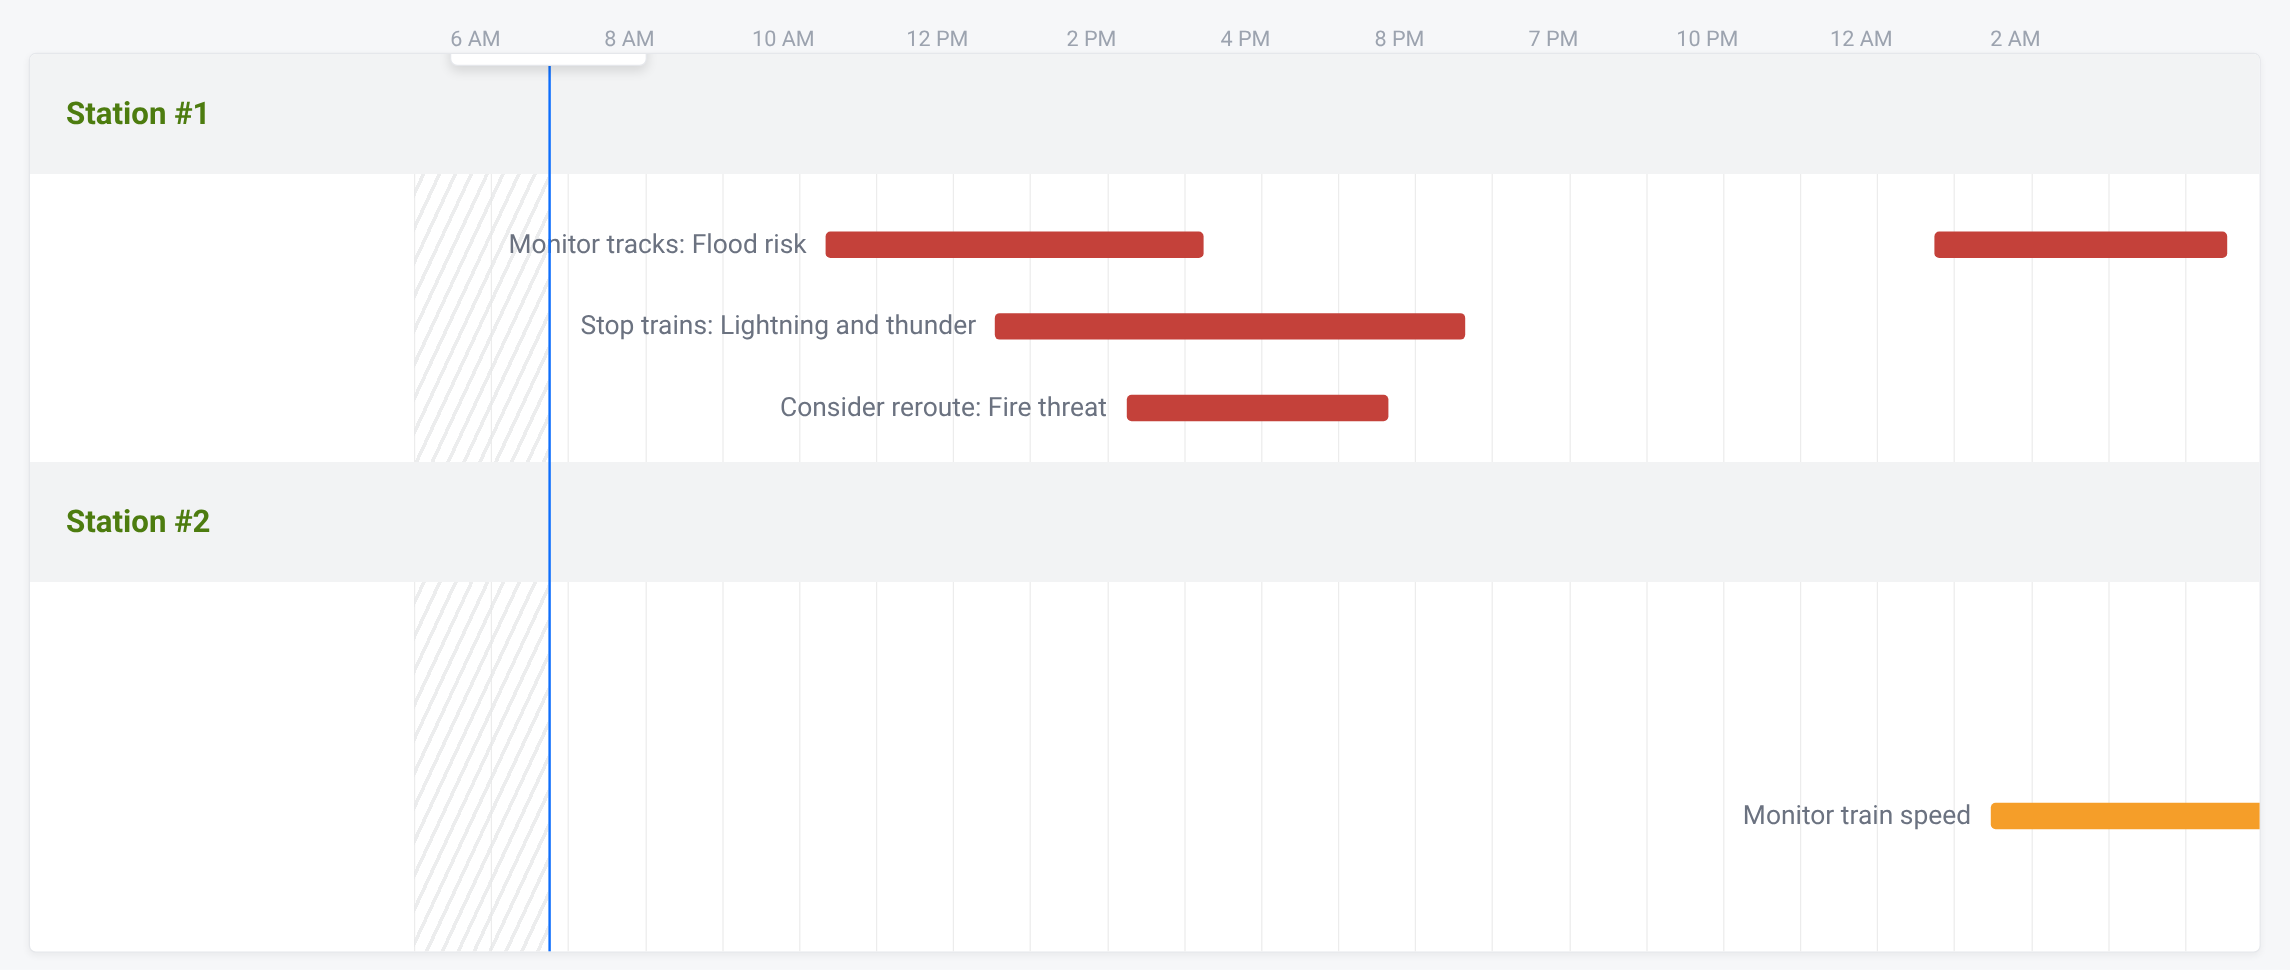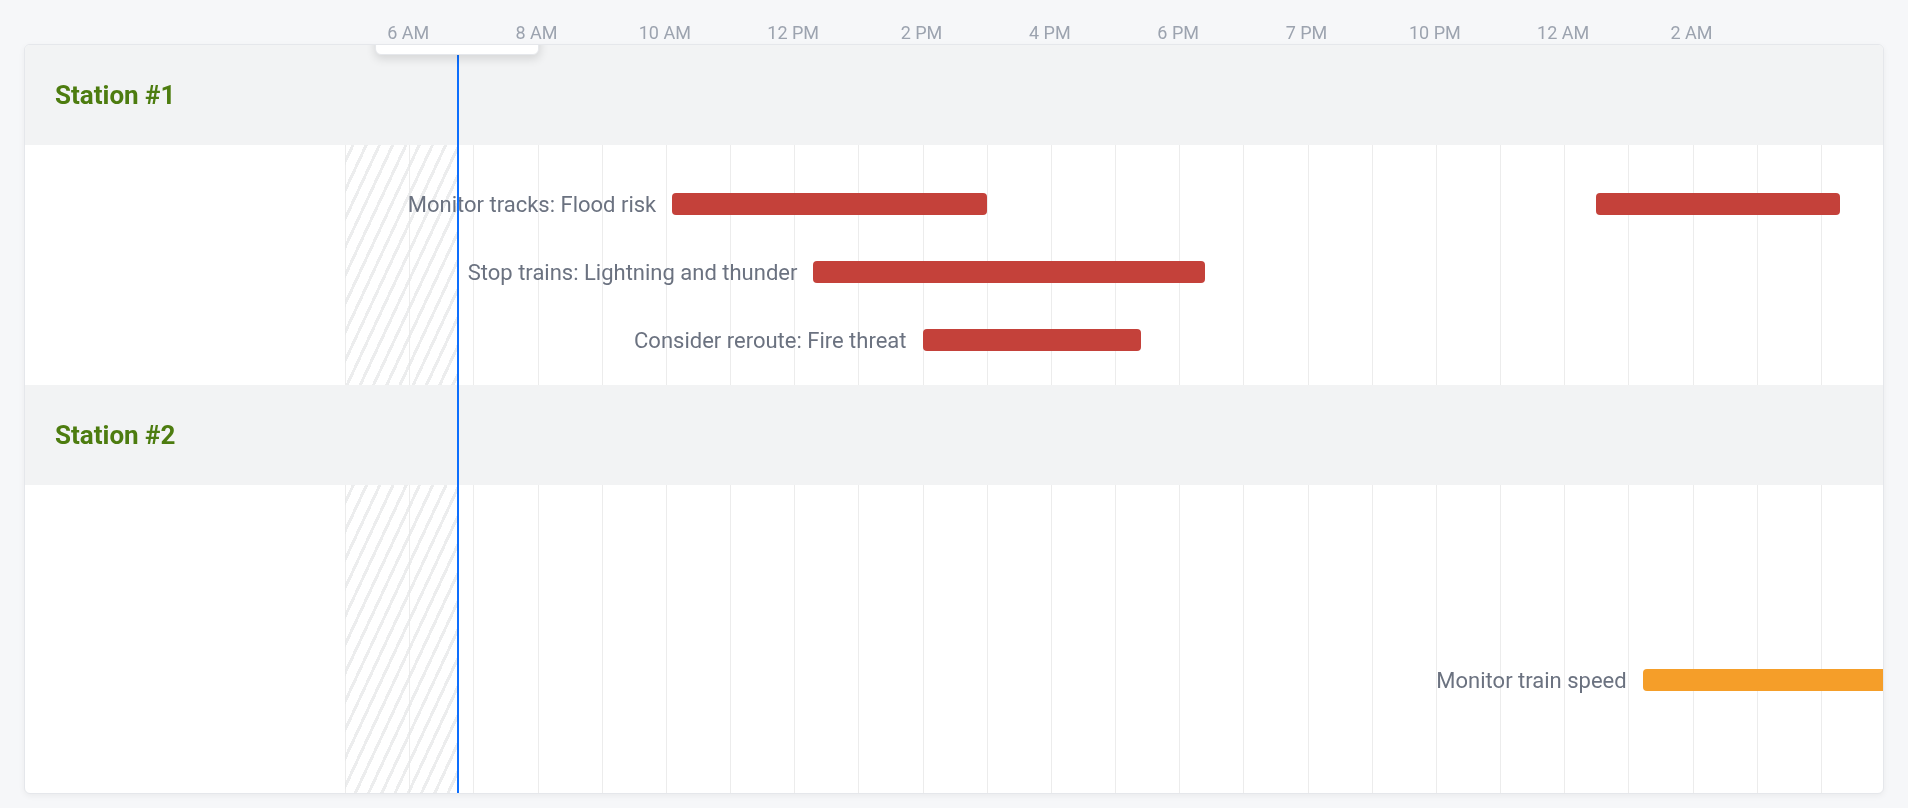--- a/index.html
+++ b/index.html
@@ -29,21 +29,21 @@
     overflow:hidden;
   }
   
   .chart{
     position:absolute;inset:0;
   }
   
   .gridline{position:absolute;top:0;bottom:0;width:1px;background:var(--grid);}
   
   .axis{
-    position:absolute;left:24px;right:24px;top:0;height:44px;
+    position:absolute;left:12px;right:24px;top:0;height:44px;
   }
   .tick{
     position:absolute;top:22px;transform:translateX(-50%);
     font-size:18px;color:var(--axis-text);white-space:nowrap;
   }
   
   .now-line{position:absolute;top:0;bottom:0;width:2px;background:var(--now);z-index:20;}
   .now-badge{
     position:absolute;top:-32px;transform:translateX(-50%);
     background:#fff;border:1px solid var(--border);border-radius:6px;
@@ -59,21 +59,21 @@
   }
   
   .section-header{
     position:absolute;left:0;right:0;height:100px;background:var(--section-bg);
     display:flex;align-items:center;z-index:10;
   }
   .section-header span{
     font-size:26px;font-weight:700;color:#4d7c0f;margin-left:30px;
   }
   
-  .row{position:absolute;left:0;right:0;height:68px;z-index:12;}
+  .row{position:absolute;left:16px;right:0;height:68px;z-index:12;}
   .task-label{
     position:absolute;top:50%;transform:translate(-100%,-50%);
     padding-right:16px;font-size:22px;color:var(--text);white-space:nowrap;text-align:right;
   }
   .bar{
     position:absolute;top:50%;transform:translateY(-50%);
     height:22px;border-radius:4px;
   }
   .c-red1{background:var(--red1);}
   .c-red2{background:var(--red2);}
@@ -83,21 +83,21 @@
 <body>
 
 <div class="frame">
   <div class="axis" id="axis">
       <div class="tick" style="left: 384.167px;">6 AM</div>
       <div class="tick" style="left: 512.5px;">8 AM</div>
       <div class="tick" style="left: 640.833px;">10 AM</div>
       <div class="tick" style="left: 769.167px;">12 PM</div>
       <div class="tick" style="left: 897.5px;">2 PM</div>
       <div class="tick" style="left: 1025.83px;">4 PM</div>
-      <div class="tick" style="left: 1154.17px;">6 PM</div>
+      <div class="tick" style="left: 1154.17px;">8 PM</div>
       <div class="tick" style="left: 1282.5px;">7 PM</div>
       <div class="tick" style="left: 1410.83px;">10 PM</div>
       <div class="tick" style="left: 1539.17px;">12 AM</div>
       <div class="tick" style="left: 1667.5px;">2 AM</div>
       <div class="tick" style="left: 1795.83px; margin-top: 48px;">4 AM</div>
     </div>
   <div class="panel">
     <div class="chart" id="chart">
         <div class="gridline" style="left: 320px;"></div>
         <div class="gridline" style="left: 384.167px;"></div>

